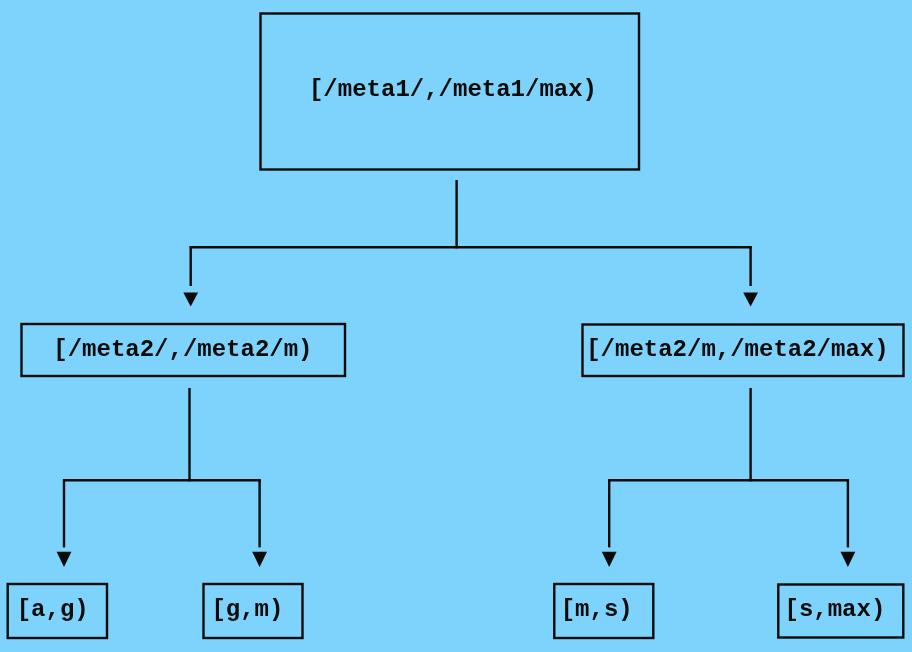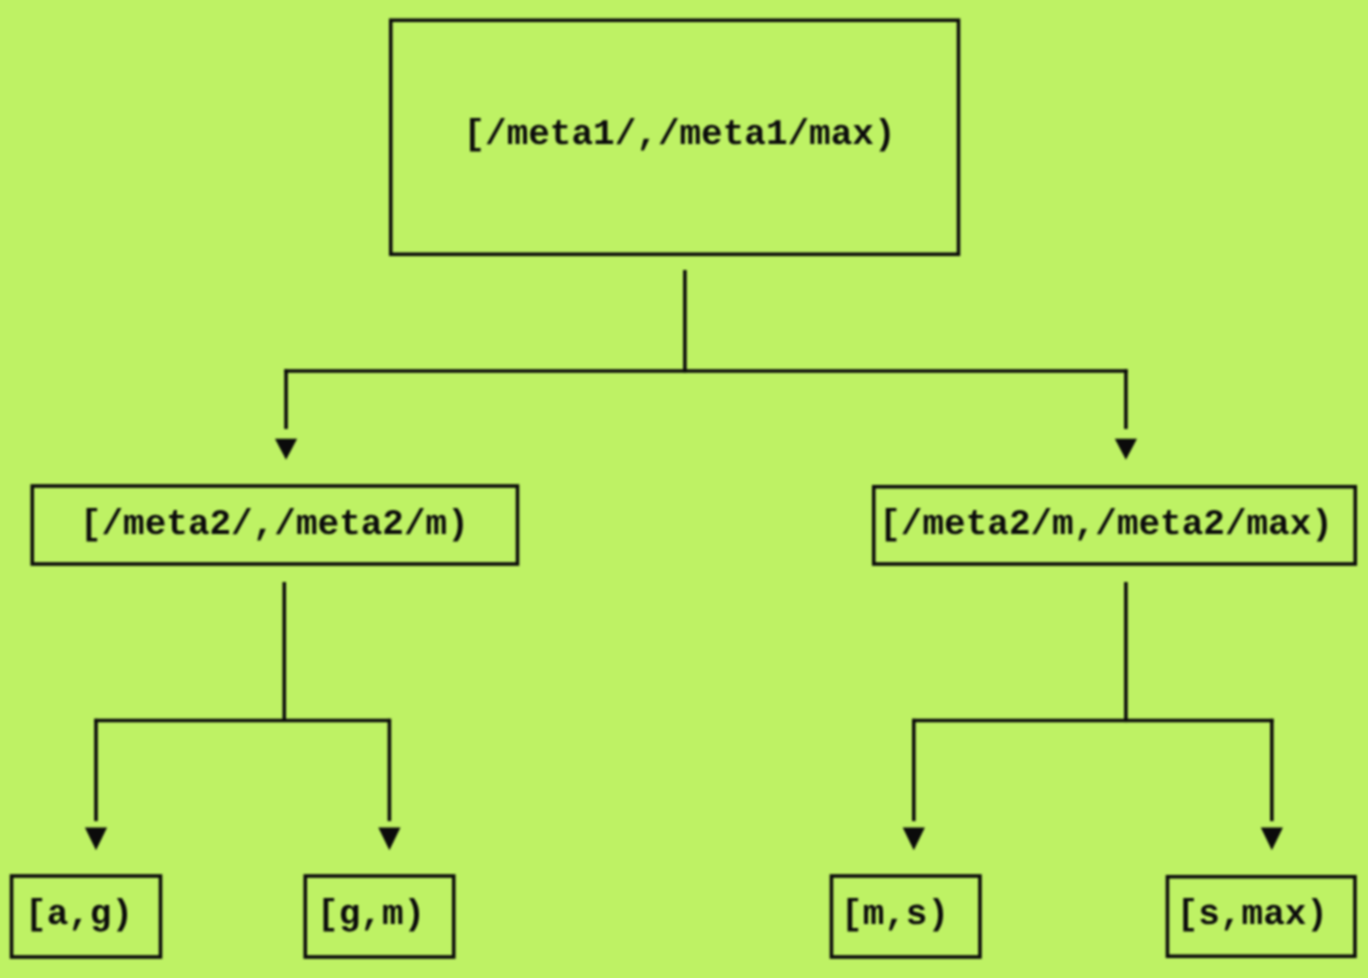--- a/index.html
+++ b/index.html
@@ -1,16 +1,16 @@
 <!DOCTYPE html>
 <html><head>
 <meta charset="utf-8">
 <style>
   html,body{margin:0;padding:0;background:#ffffff;}
-  #canvas{position:relative;width:912px;height:652px;background:#bef264;overflow:hidden;}
+  #canvas{position:relative;width:912px;height:652px;background:#7dd3fc;overflow:hidden;}
   svg{display:block;filter:blur(0.55px);}
   text{font-family:"Liberation Mono",monospace;font-weight:bold;font-size:24px;fill:#0b0b0b;}
 </style>
 </head>
 <body>
 <div id="canvas">
 <svg width="912" height="652" viewBox="0 0 912 652">
   <g stroke="#0b0b0b" stroke-width="2.4" fill="none">
 
     <rect x="260.5" y="13.5" width="378.5" height="156"></rect>

